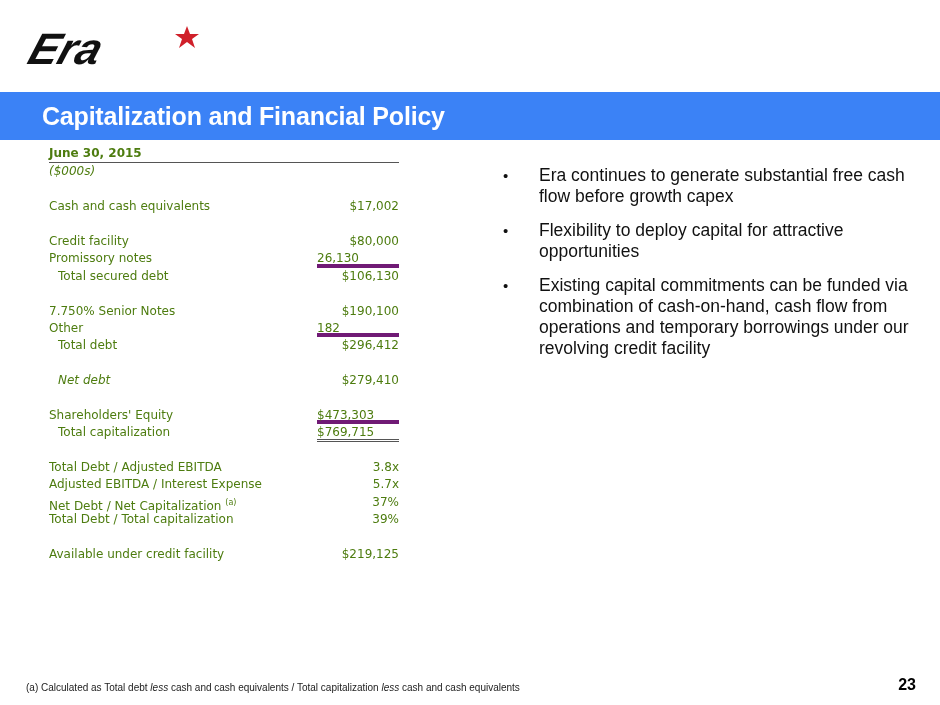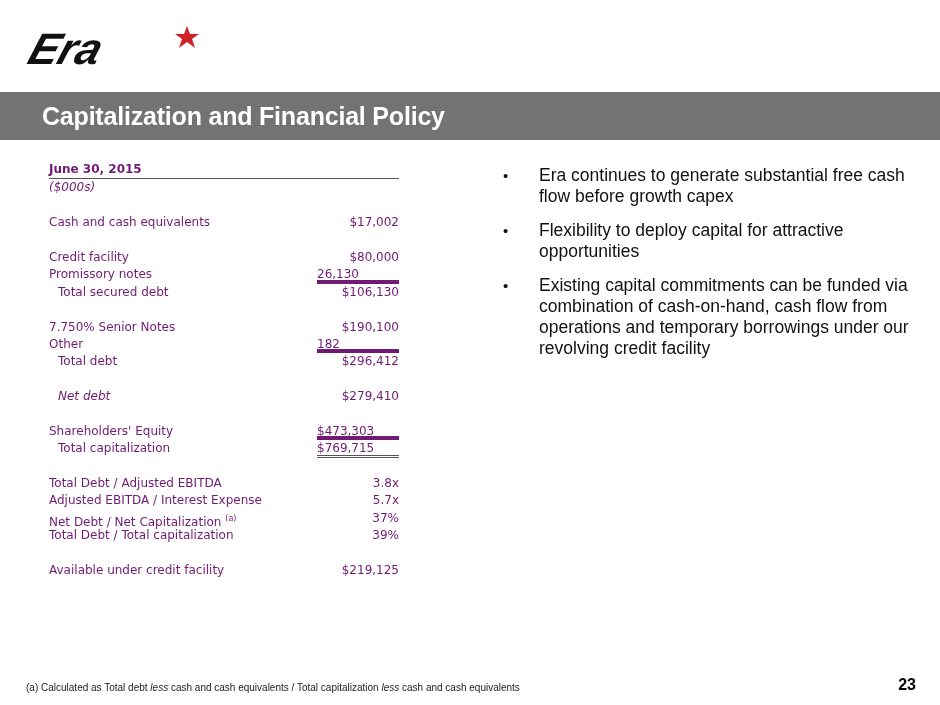--- a/index.html
+++ b/index.html
@@ -3,30 +3,30 @@
 <meta charset="utf-8">
 <style>
   html, body { margin: 0; padding: 0; }
   body {
     width: 940px; height: 705px; position: relative; overflow: hidden;
     background: #ffffff; font-family: "Liberation Sans", sans-serif; color: #000;
   }
   .logo { position: absolute; left: 24px; top: 20px; width: 180px; height: 52px; }
   .title-bar {
     position: absolute; left: 0; top: 92px; width: 940px; height: 48px;
-    background: #737373;
+    background: #3b82f6;
   }
   .title-text {
     position: absolute; left: 42px; top: 10px; color: #fff;
     font-family: "Liberation Sans", sans-serif; font-weight: bold; font-size: 25px;
     letter-spacing: -0.2px;
   }
   .table {
-    position: absolute; left: 49px; top: 161px; width: 350px;
-    font-family: "DejaVu Sans", sans-serif; font-size: 12px; color: #701a75;
+    position: absolute; left: 49px; top: 145px; width: 350px;
+    font-family: "DejaVu Sans", sans-serif; font-size: 12px; color: #4d7c0f;
   }
   .row { display: flex; justify-content: space-between; height: 17.4px; line-height: 17.4px; }
   .row .lbl { white-space: nowrap; }
   .row .val { white-space: nowrap; }
   .gap { height: 17.4px; }
   .hdr { font-weight: bold; border-bottom: 1px solid #555; }
   .ital { font-style: italic; }
   .indent { padding-left: 9px; }
   .val.ul { border-bottom: 4px solid #701a75; min-width: 82px; }
   .val.dbl { border-bottom: 3px double #555; min-width: 82px; }

